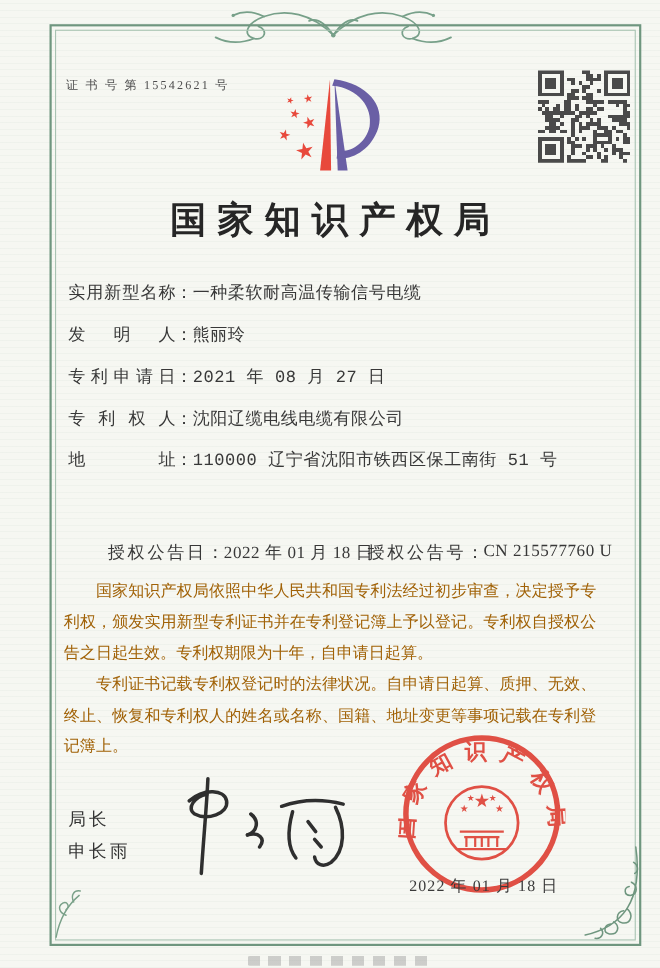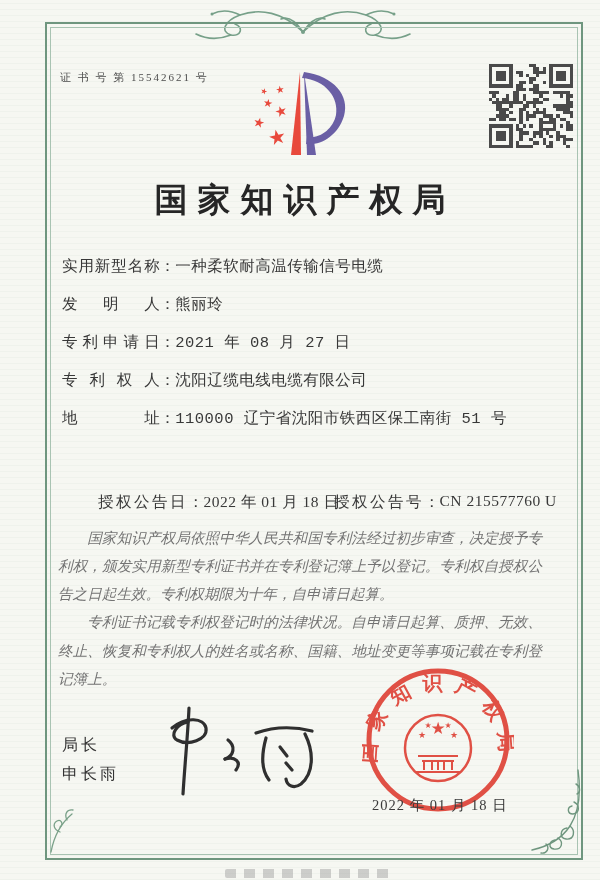--- a/index.html
+++ b/index.html
@@ -38,22 +38,21 @@
     display:inline-block;width:6.3em;
     text-align:justify;text-align-last:justify;vertical-align:top;
   }
   .field-colon{display:inline-block;vertical-align:top;}
   .field-value{letter-spacing:0.5px;vertical-align:top;}
   .grant-row{left:62px;top:492px;width:500px;font-size:15.5px;color:#383838;white-space:nowrap;}
   .grant-pair2{position:absolute;left:236px;top:0;}
   .grant-label{letter-spacing:2.5px;margin-left:36px;}
   .paragraphs{
     left:58px;top:524px;width:484px;
-    font-size:14.6px;line-height:1.93;color:#737373;
-    font-style:italic;
+    font-size:14.6px;line-height:1.93;color:#a16207;
   }
   .paragraphs p{margin:0;text-indent:2em;text-align:justify;}
   .signer-title{left:62px;top:735px;font-size:16px;letter-spacing:3px;color:#333;}
   .signer-name{left:62px;top:764px;font-size:16px;letter-spacing:3px;color:#333;}
   .seal-date{left:372px;top:796px;font-size:14.5px;letter-spacing:1px;color:#3a3a3a;z-index:5;}
   .page-footer{left:45px;top:880px;width:570px;text-align:center;font-size:13.5px;color:#444;letter-spacing:1px;}
   .cutoff{
     left:225px;top:869px;width:165px;height:9px;opacity:0.45;border-radius:2px;
     background:repeating-linear-gradient(90deg,#9a9a9a 0 11px,transparent 11px 19px);
   }

